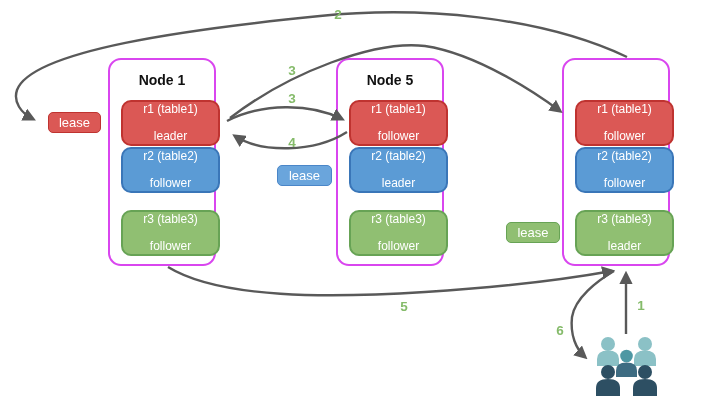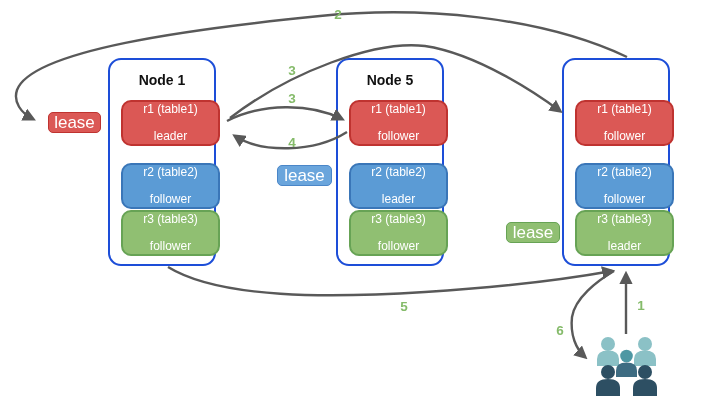--- a/index.html
+++ b/index.html
@@ -2,36 +2,36 @@
 <html><head>
 <meta charset="utf-8">
 <style>
   html,body{margin:0;padding:0;background:#fff;}
   .canvas{
     position:relative;width:704px;height:405px;background:#ffffff;overflow:hidden;
     font-family:"Liberation Sans","DejaVu Sans",sans-serif;
   }
   .node{
     position:absolute;width:108px;height:208px;background:#ffffff;
-    border:2px solid #1d4ed8;border-radius:13px;box-sizing:border-box;
+    border:2px solid #d946ef;border-radius:13px;box-sizing:border-box;
   }
   .node-title{
     text-align:center;font-weight:bold;font-size:14px;color:#111;margin-top:12px;
   }
   .replica{
     position:absolute;left:11px;width:99px;height:46px;border-radius:10px;
     color:#fff;font-size:12px;text-align:center;display:flex;flex-direction:column;
     justify-content:space-between;line-height:1.28;box-sizing:border-box;
   }
   .replica.red{background:#db5855;border:2px solid #bf3330;}
   .replica.blue{background:#5b9bd5;border:2px solid #3a76b8;}
   .replica.green{background:#90bf72;border:2px solid #67a355;}
-  .r-pos-1{top:40px;} .r-pos-2{top:103px;} .r-pos-3{top:150px;}
+  .r-pos-1{top:40px;} .r-pos-2{top:87px;} .r-pos-3{top:150px;}
   .lease{
-    position:absolute;height:21px;border-radius:5px;color:#fff;font-size:17px;
+    position:absolute;height:21px;border-radius:5px;color:#fff;font-size:13px;
     display:flex;align-items:center;justify-content:center;box-sizing:border-box;text-align:center;
   }
   .lease-red{left:48px;top:112px;width:53px;background:#db5855;border:1.5px solid #bf3330;}
   .lease-blue{left:277px;top:165px;width:55px;background:#6aa5dc;border:1.5px solid #4a86c8;}
   .lease-green{left:506px;top:222px;width:54px;background:#90bf72;border:1.5px solid #67a355;}
   .step{
     position:absolute;transform:translate(-50%,-50%);
     color:#85bb6a;font-size:13.5px;font-weight:bold;
   }
   .overlay{position:absolute;left:0;top:0;pointer-events:none;}

